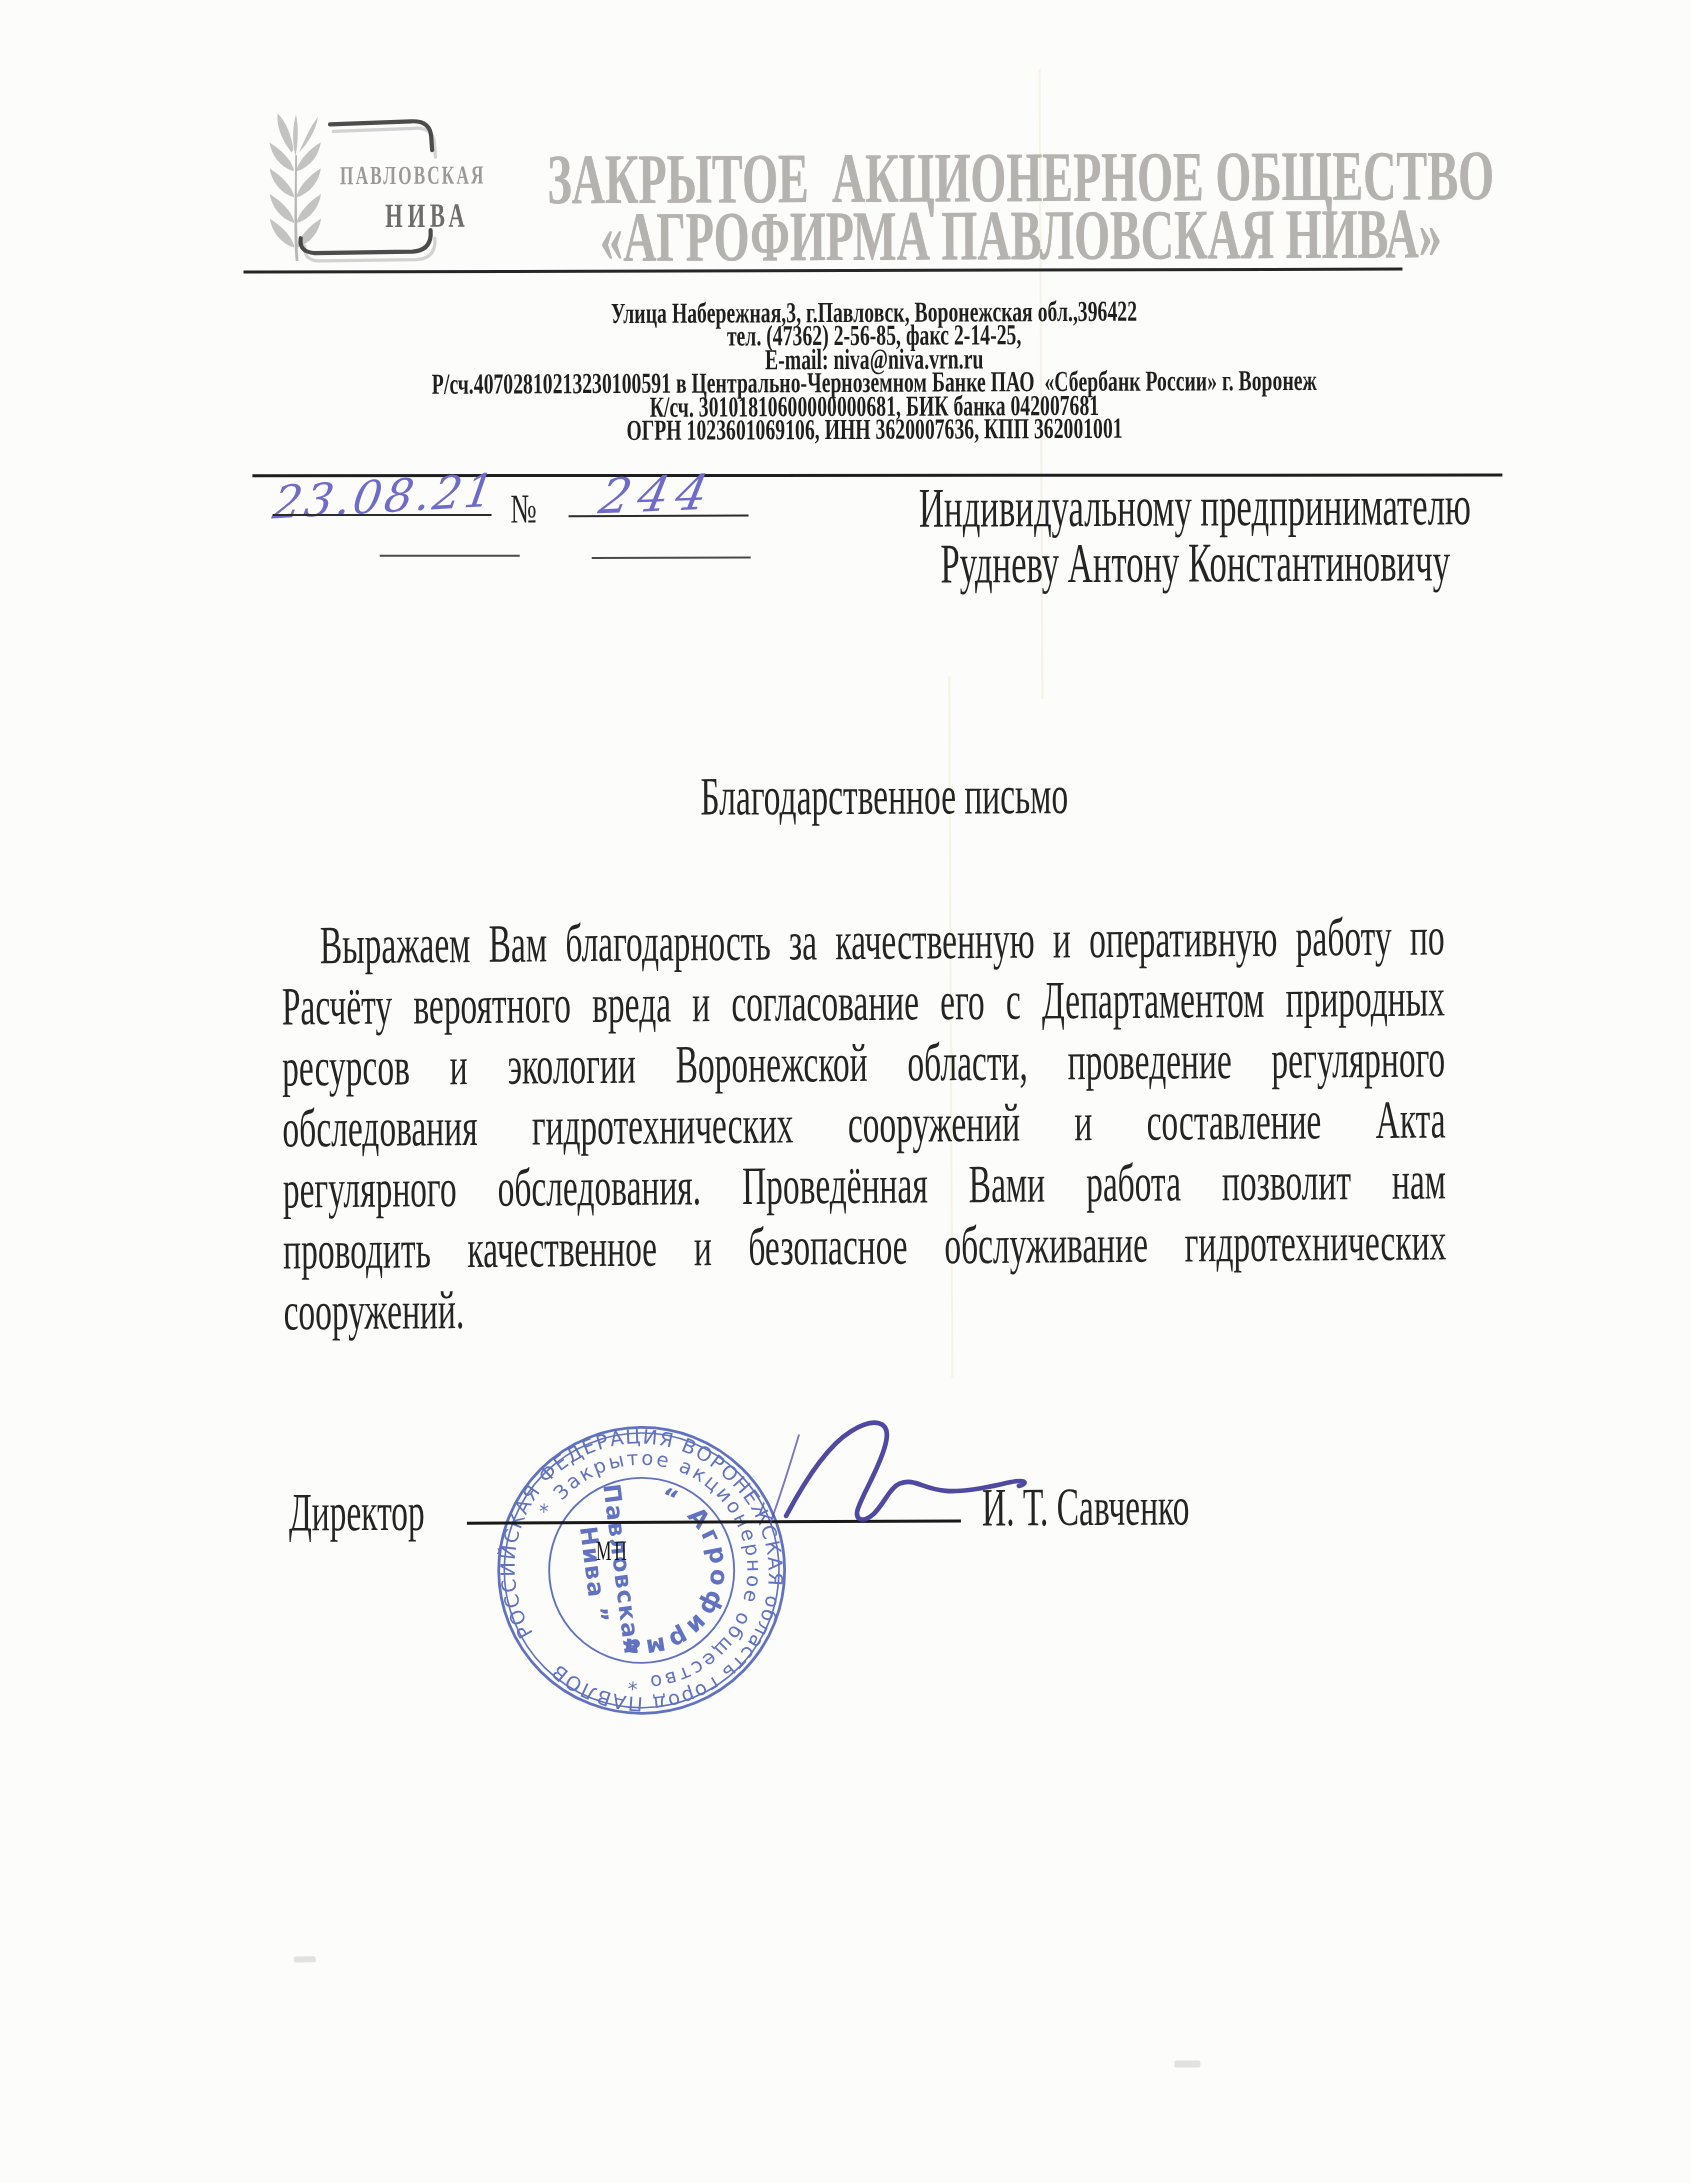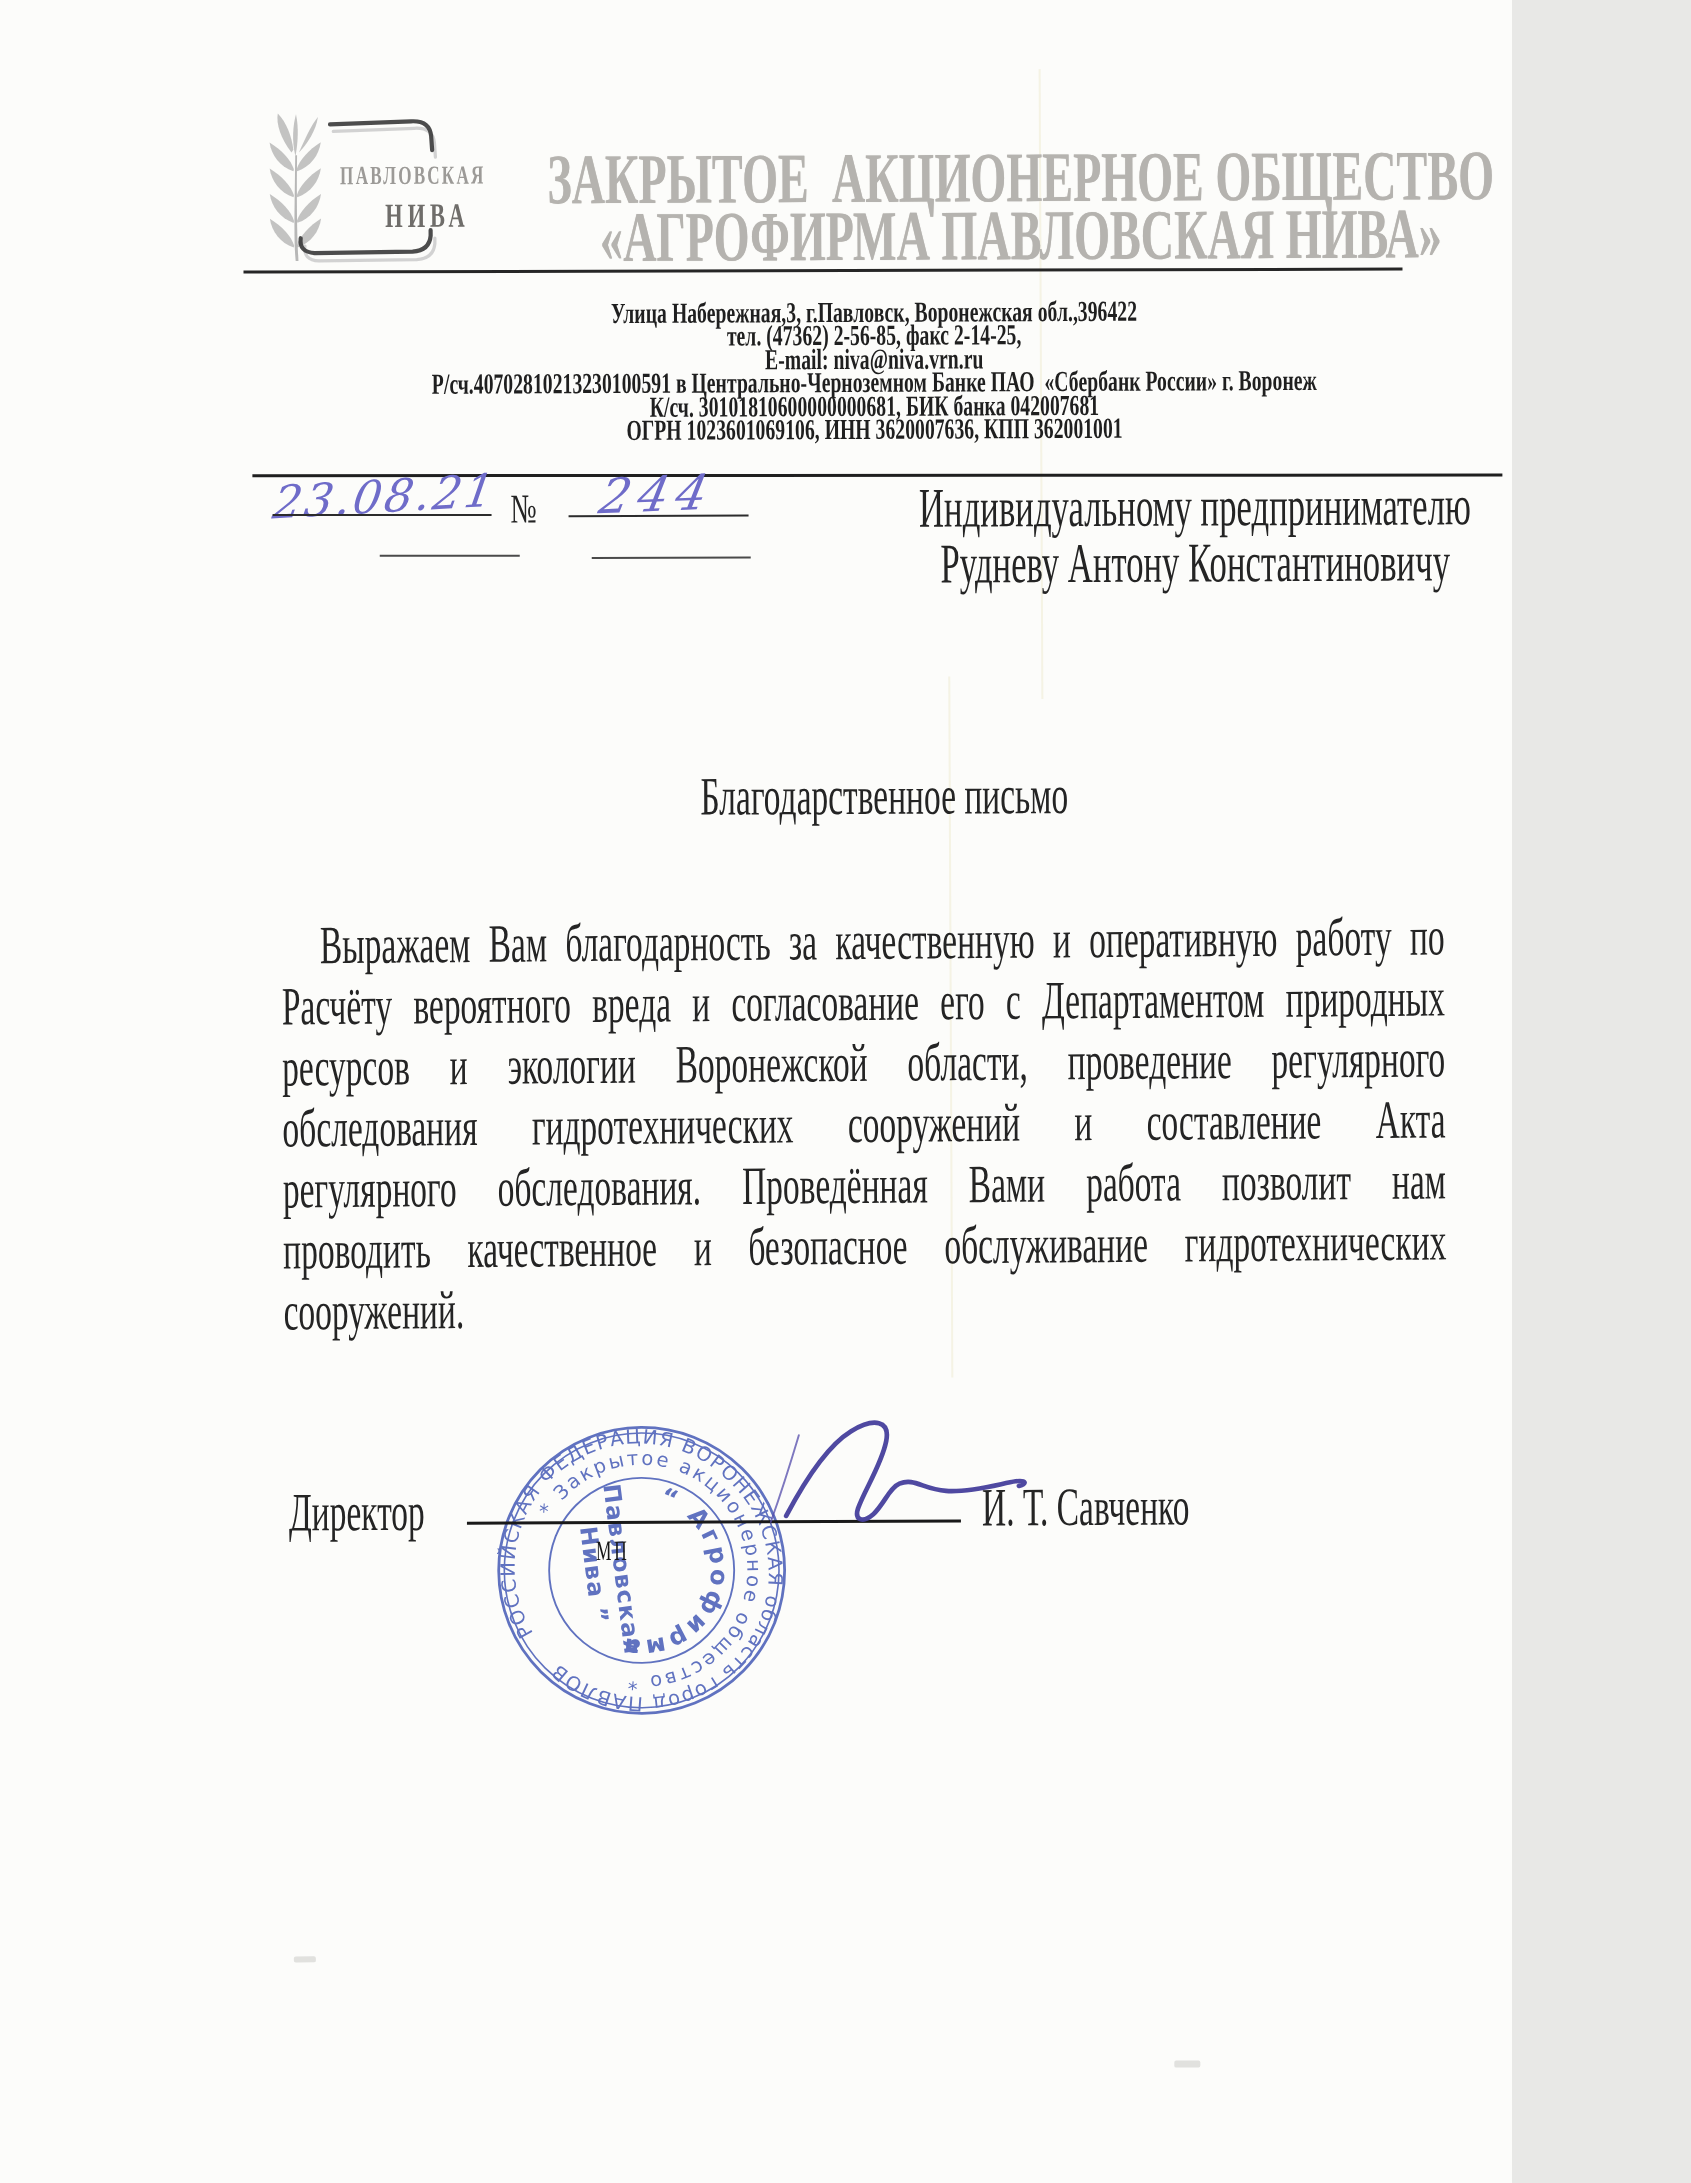--- a/index.html
+++ b/index.html
@@ -1,20 +1,19 @@
 <!DOCTYPE html>
 <html style="font-size:7.5px"><head>
 <meta charset="utf-8">
 <style>
   html,body { margin:0; padding:0; }
   body { width:1691px; height:2183px; background:#e8e8e6; font-family:"Liberation Serif", serif; }
   #sheet {
-    position:relative; width:1492px; height:2183px; background:#fcfcfa;
+    position:relative; width:1691px; height:2183px; background:#fcfcfa;
     overflow:hidden;
-    padding-left:20px;
   }
   #content { position:absolute; inset:0; transform:rotate(-0.25deg); transform-origin:841px 1074px; }
   .abs { position:absolute; }
   .printed { color:#242424; }
   
   .cond { transform-origin:left top; white-space:pre; }
   .rule { background:#262626; }
   .hand { font-family:"DejaVu Serif", serif; font-style:italic; color:#6f6cc9; white-space:pre; }
   .jline { text-align:justify; text-align-last:justify; height:61px; white-space:nowrap; }
   .jline.last { text-align-last:left; }

